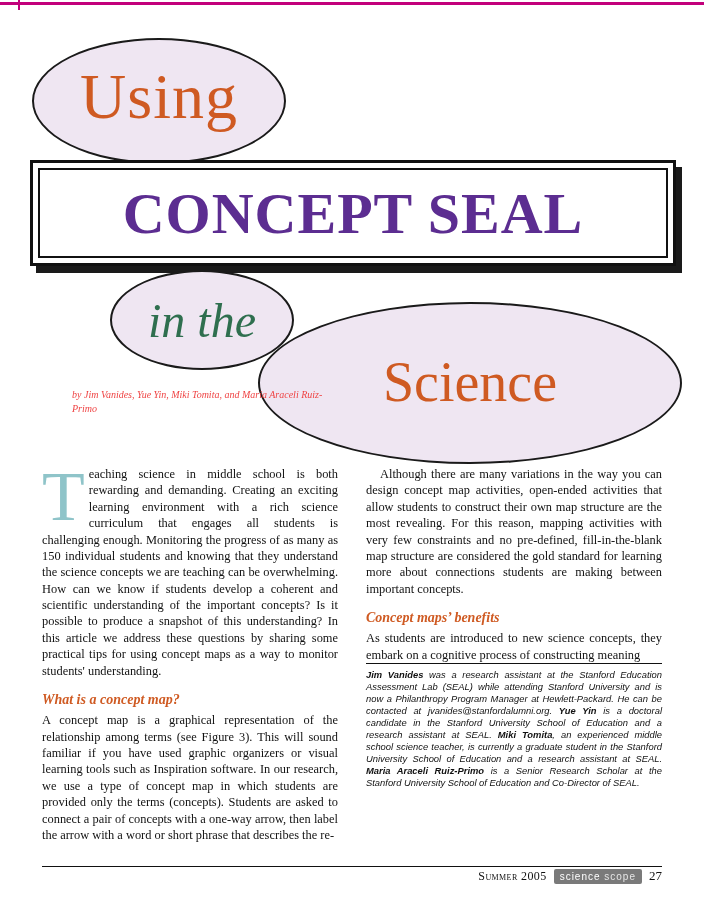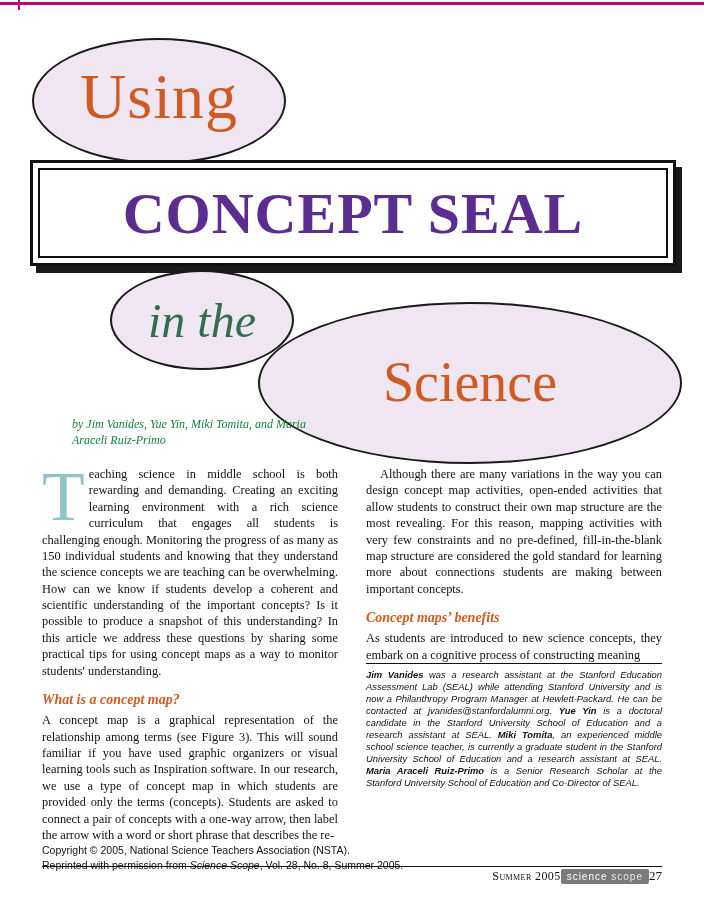--- a/index.html
+++ b/index.html
@@ -126,24 +126,23 @@
     letter-spacing: 1px;
   }
 
   
   .byline {
     position: absolute;
     left: 72px;
     top: 388px;
     width: 260px;
     font-style: italic;
-    font-size: 12px;
+    font-size: 10px;
     line-height: 1.35;
-    color: #15803d;
-    margin-top: 28px;
+    color: #ef4444;
   }
 
   
   .columns {
     position: absolute;
     left: 42px;
     top: 466px;
     width: 620px;
   }
   .col {
@@ -211,20 +210,21 @@
     width: 620px;
     height: 1px;
     background: #111;
   }
   .footer-right {
     position: absolute;
     right: 42px;
     top: 868px;
     display: flex;
     align-items: center;
+    gap: 7px;
     font-family: "Liberation Sans", sans-serif;
   }
   .issue {
     font-family: "Liberation Serif", serif;
     font-variant: small-caps;
     font-size: 12px;
     color: #111;
     letter-spacing: 0.4px;
   }
   .logo-box {
@@ -296,24 +296,20 @@
       <p class="first">As students are introduced to new science concepts, they embark on a cognitive process of constructing meaning</p>
 
       <div class="bio">
         <b>Jim Vanides</b><span> was a research assistant at the Stanford Education Assessment Lab (SEAL) while attending Stanford University and is now a Philanthropy Program Manager at Hewlett-Packard. He can be contacted at jvanides@stanfordalumni.org. </span><b>Yue Yin</b><span> is a doctoral candidate in the Stanford University School of Education and a research assistant at SEAL. </span><b>Miki Tomita</b><span>, an experienced middle school science teacher, is currently a graduate student in the Stanford University School of Education and a research assistant at SEAL. </span><b>Maria Araceli Ruiz-Primo</b><span> is a Senior Research Scholar at the Stanford University School of Education and Co-Director of SEAL.</span>
       </div>
     </div>
 
     <div class="clear"></div>
   </div>
 
-  <div class="footer">
-    <div class="copy-line1">Copyright © 2005, National Science Teachers Association (NSTA).</div>
-    <div class="copy-line2"><span>Reprinted with permission from </span><i>Science Scope</i><span>, Vol. 28, No. 8, Summer 2005.</span></div>
-  </div>
 
   <div class="footer-rule"></div>
 
   <div class="footer-right">
     <span class="issue">Summer 2005</span>
     <span class="logo-box"><span class="l1">science</span> <span class="l2">scope</span></span>
     <span class="pagenum">27</span>
   </div>
 
 </div>

